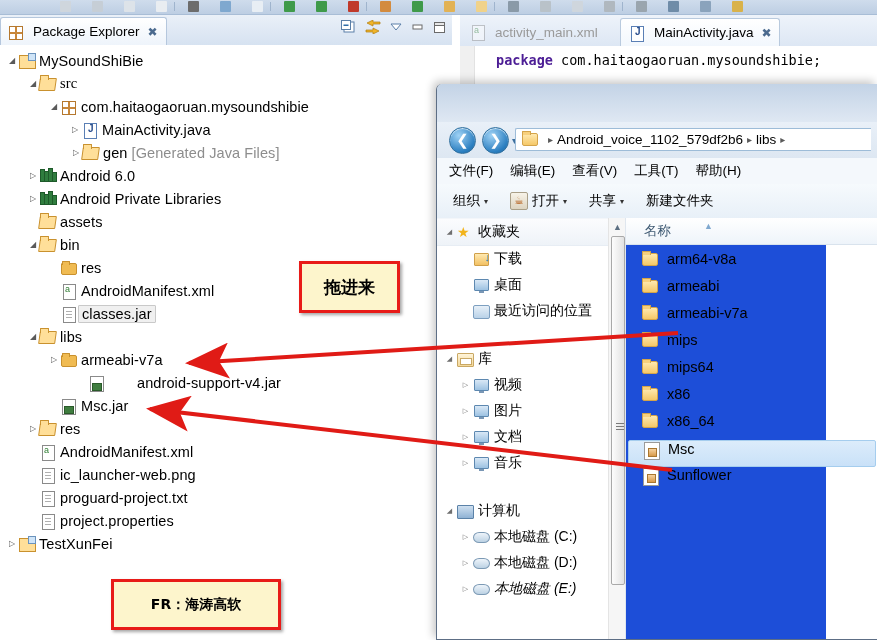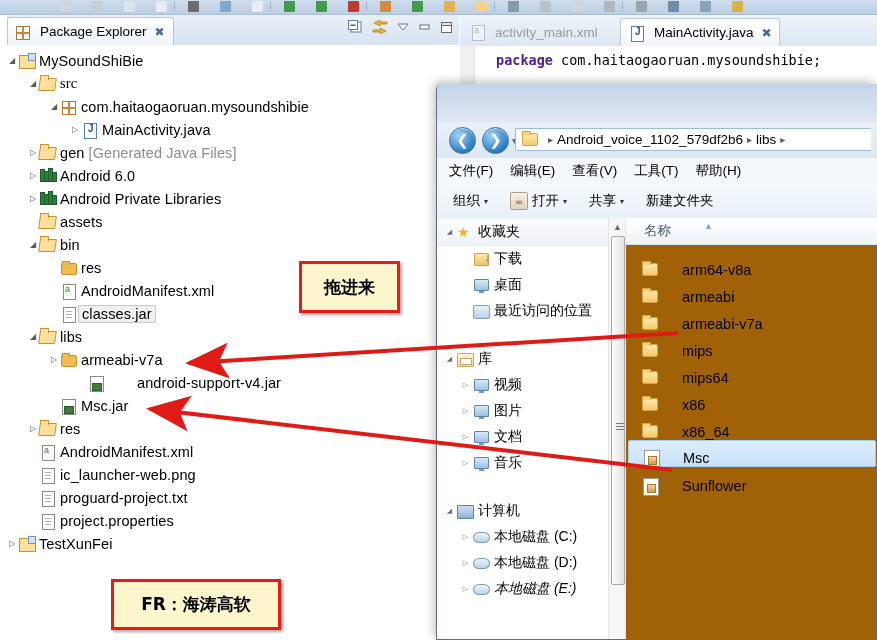--- a/index.html
+++ b/index.html
@@ -13,21 +13,21 @@
   #eclipse-toolbar{
     position:absolute;left:0;top:0;width:877px;height:14px;
     background:linear-gradient(#cfdcec,#bdcee3);
     border-bottom:1px solid #a8bdd6;overflow:hidden;
   }
   .tb-ico{position:absolute;top:1px;width:11px;height:11px;border-radius:1px;}
   .tb-sep{position:absolute;top:2px;width:1px;height:9px;background:#9fb4cd;}
 
   
   #pkg-view{position:absolute;left:0;top:15px;width:452px;height:625px;background:#fff;}
-  #pkg-tabrow{position:absolute;left:7px;top:0;width:452px;height:30px;
+  #pkg-tabrow{position:absolute;left:0;top:0;width:452px;height:30px;
     background:linear-gradient(#eaf0f8,#d6e2f1);}
   #pkg-tab{
     position:absolute;left:0;top:2px;height:28px;padding:0 8px 0 6px;
     background:linear-gradient(#ffffff,#eef4fb);
     border:1px solid #b5c7dd;border-bottom:none;border-radius:3px 3px 0 0;
     display:flex;align-items:center;gap:5px;box-sizing:border-box;
   }
   #pkg-tab .tab-label{font-size:13.5px;color:#000;}
   .tab-close{font-size:12px;color:#4b6a8e;margin-left:3px;}
   #pkg-toolbar{position:absolute;right:6px;top:5px;display:flex;align-items:center;gap:9px;}
@@ -44,21 +44,21 @@
 
   
   .callout{
     position:absolute;background:#fdf5cc;border:3px solid #e81b18;
     box-shadow:2px 2px 3px rgba(0,0,0,.35);
     display:flex;align-items:center;justify-content:center;
     font-family:"DejaVu Sans","Liberation Sans",sans-serif;
     font-weight:bold;color:#000;
   }
   #callout-drag{left:299px;top:261px;width:95px;height:46px;font-size:17px;}
-  #callout-fr{left:111px;top:579px;width:164px;height:45px;font-size:17px;text-align:right;}
+  #callout-fr{left:111px;top:579px;width:164px;height:45px;font-size:14px;text-align:right;}
 
   
   #editor{position:absolute;left:460px;top:15px;width:417px;height:72px;
     background:#fff;overflow:hidden;}
   #ed-tabrow{position:absolute;left:0;top:0;width:417px;height:31px;
     background:linear-gradient(#eef3fa,#dde7f4);}
   .ed-tab{position:absolute;top:3px;height:28px;display:flex;align-items:center;gap:5px;
     padding:0 7px;box-sizing:border-box;font-size:13.5px;}
   .ed-tab.inactive{left:2px;color:#9a9a9a;}
   .ed-tab.active{left:160px;background:linear-gradient(#ffffff,#f2f7fd);
@@ -106,29 +106,29 @@
     background:linear-gradient(90deg,#fdfdfd,#e2e2e2);border:1px solid #a9a9a9;border-radius:2px;}
   #nav-grip{position:absolute;left:4px;top:186px;width:8px;height:7px;}
   #nav-grip i{display:block;height:1px;background:#7a7a7a;margin-bottom:2px;}
   .nrow{height:26px;display:flex;align-items:center;white-space:nowrap;position:relative;font-size:14px;}
   .nrow.header{background:linear-gradient(#fbfcfe,#eef3f8);border-top:1px solid #f3f6fa;
     border-bottom:1px solid #e7edf4;}
   .ntwist{width:13px;text-align:center;font-size:7px;color:#6f6f6f;flex:none;}
   .ntwist.open:before{content:"\25E2";}
   .ntwist.closed:before{content:"\25B7";}
   .nicon{width:17px;height:16px;margin-right:5px;flex:none;position:relative;}
-  #list-pane{position:absolute;left:189px;top:0;width:252px;height:422px;background:#a16207;}
+  #list-pane{position:absolute;left:189px;top:0;width:200px;height:422px;background:#1d4ed8;}
   #list-head{position:absolute;left:0;top:0;width:252px;height:27px;
     background:linear-gradient(#ffffff,#eef4fa);border-bottom:1px solid #d9e3ed;
     display:flex;align-items:center;padding-left:18px;box-sizing:border-box;
     font-size:13.5px;color:#3f5a73;}
   #list-sortmark{position:absolute;left:78px;top:3px;font-size:9px;color:#7fa8cf;}
   #list-body{position:absolute;left:0;top:27px;width:252px;height:395px;padding-top:6px;box-sizing:border-box;}
-  .lrow{height:27px;display:flex;align-items:flex-end;padding-left:14px;font-size:14.5px;
-    box-sizing:border-box;white-space:nowrap;gap:15px;}
+  .lrow{height:27px;display:flex;align-items:flex-start;padding-left:14px;font-size:14.5px;
+    box-sizing:border-box;white-space:nowrap;}
   .lrow.selected{background:linear-gradient(#dcecfb,#c9e1f8);
     border:1px solid #a5cdee;border-radius:2px;margin:0 2px;padding-left:12px;}
   .licon{width:20px;height:17px;margin-right:7px;flex:none;position:relative;}
 
   
   .i-folder{background:#f0bb52;border:1px solid #c9912e;border-radius:1px 2px 2px 2px;
     position:absolute;left:1px;top:3px;width:14px;height:10px;}
   .i-folder:before{content:"";position:absolute;left:0;top:-3px;width:6px;height:3px;
     background:#f0bb52;border:1px solid #c9912e;border-bottom:none;border-radius:1px 1px 0 0;}
   .i-folder-open{position:absolute;left:0px;top:2px;width:15px;height:11px;
@@ -286,21 +286,21 @@
           </span>
           <span class="tlabel">com.haitaogaoruan.mysoundshibie</span>
         </div>
         <div class="trow" style="padding-left: 69px;">
           <span class="twist closed"></span>
           <span class="ticon">
             <span class="i-java"></span>
           </span>
           <span class="tlabel">MainActivity.java</span>
         </div>
-        <div class="trow" style="padding-left: 27px;">
+        <div class="trow" style="padding-left: 27px; margin-left: 43px;">
           <span class="twist closed"></span>
           <span class="ticon">
             <span class="i-folder-open"></span>
           </span>
           <span class="tlabel">gen</span>
           <span class="tlabel" style="margin-left:4px"><span class="dim"> [Generated Java Files]</span></span>
         </div>
         <div class="trow" style="padding-left: 27px;">
           <span class="twist closed"></span>
           <span class="ticon">

